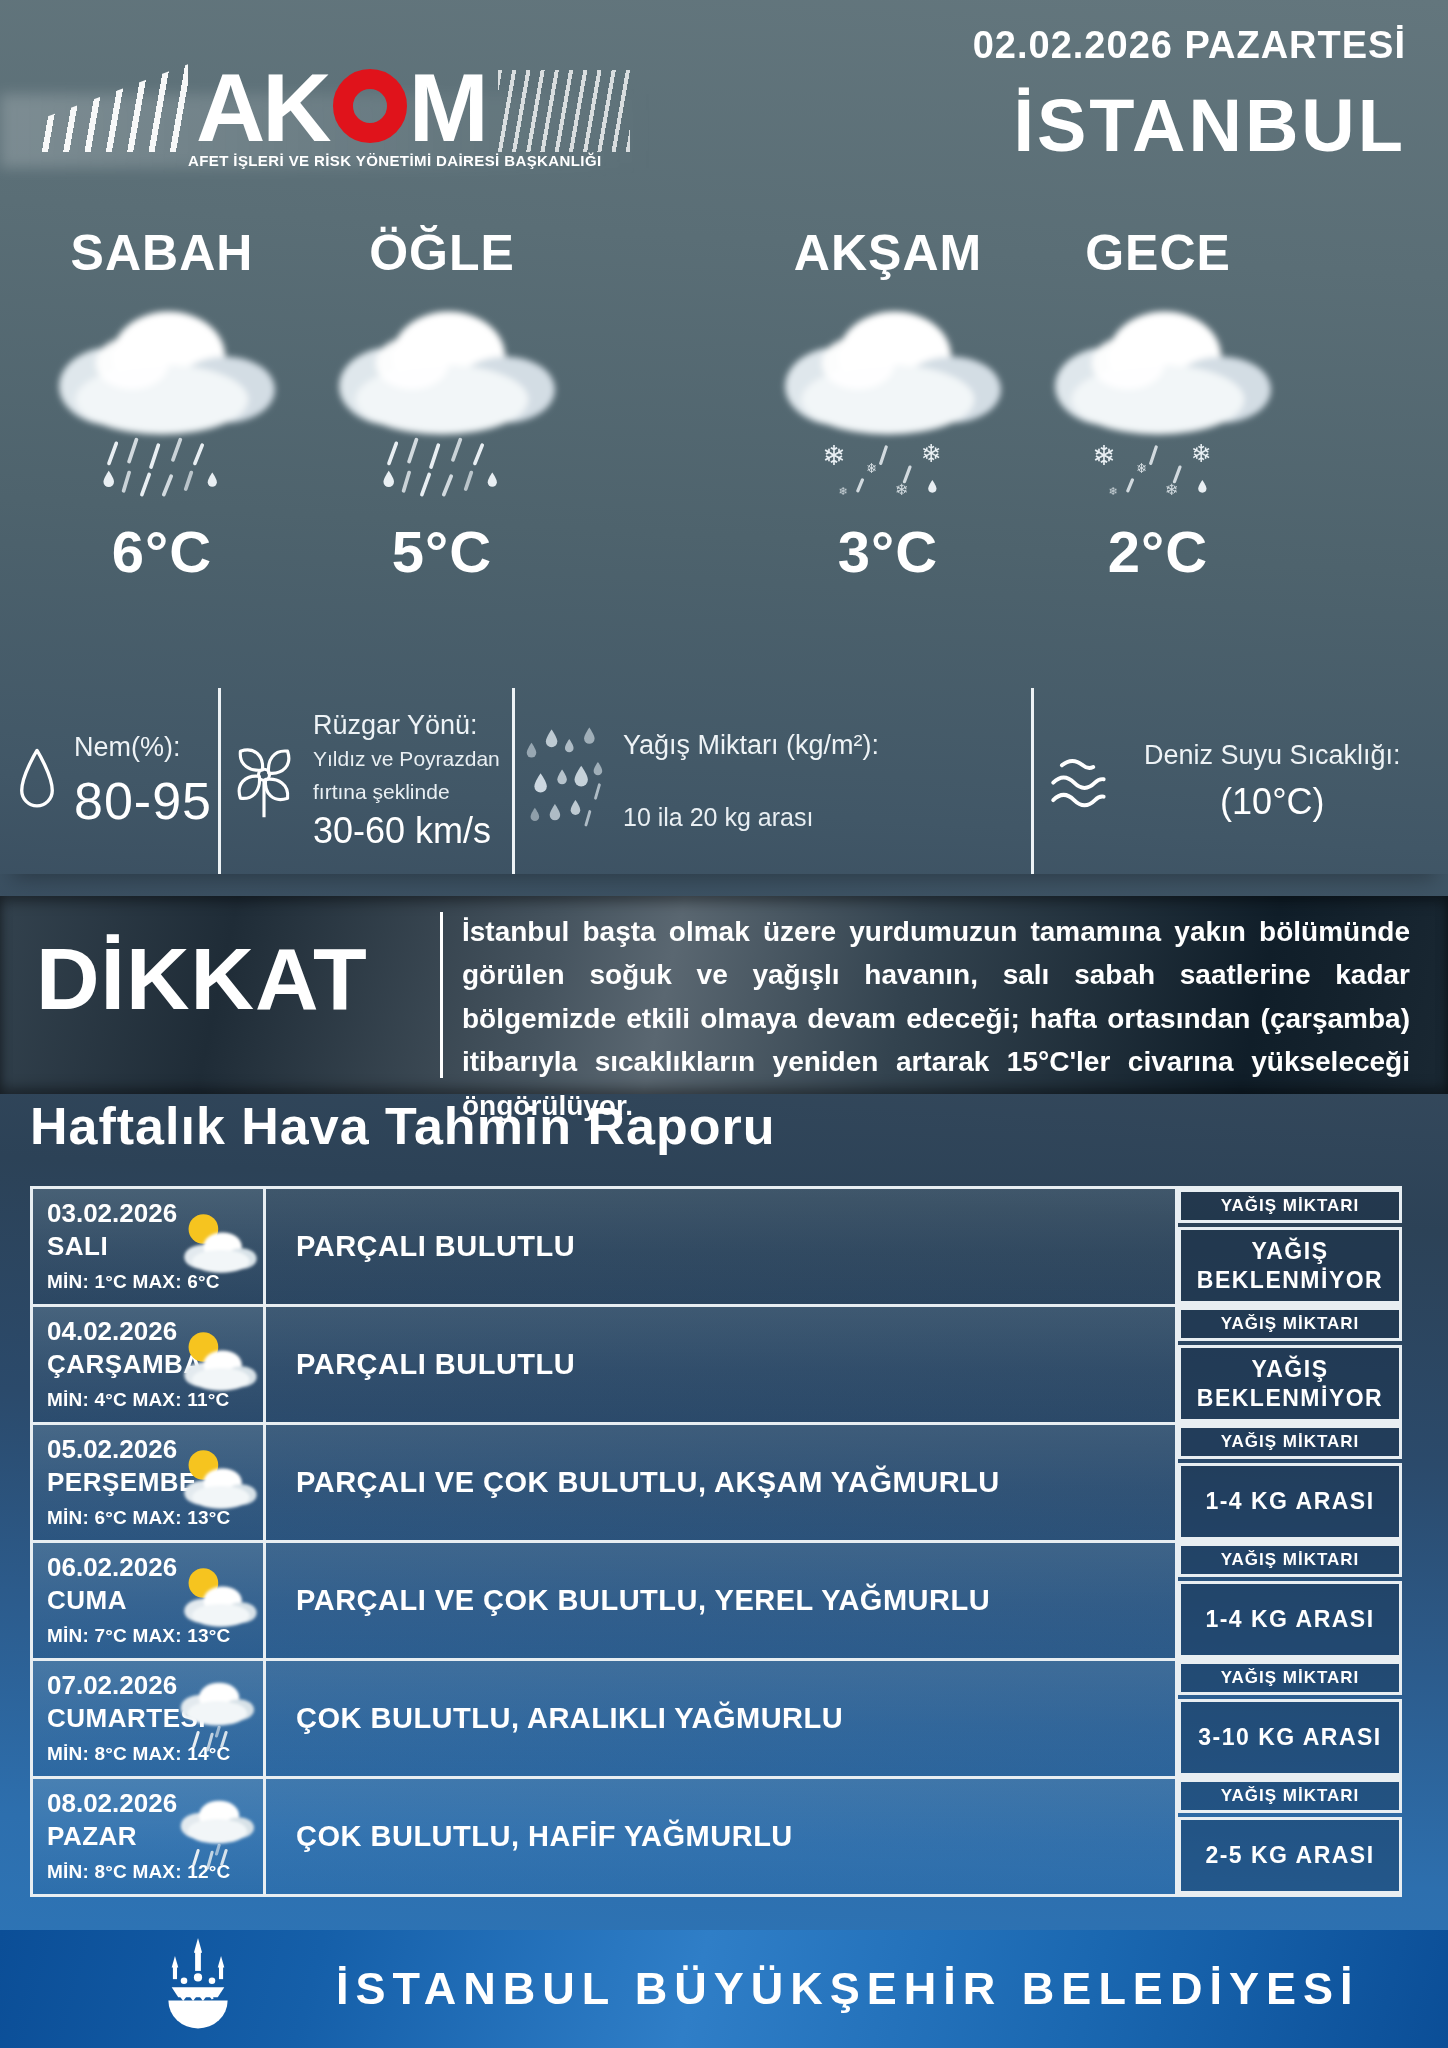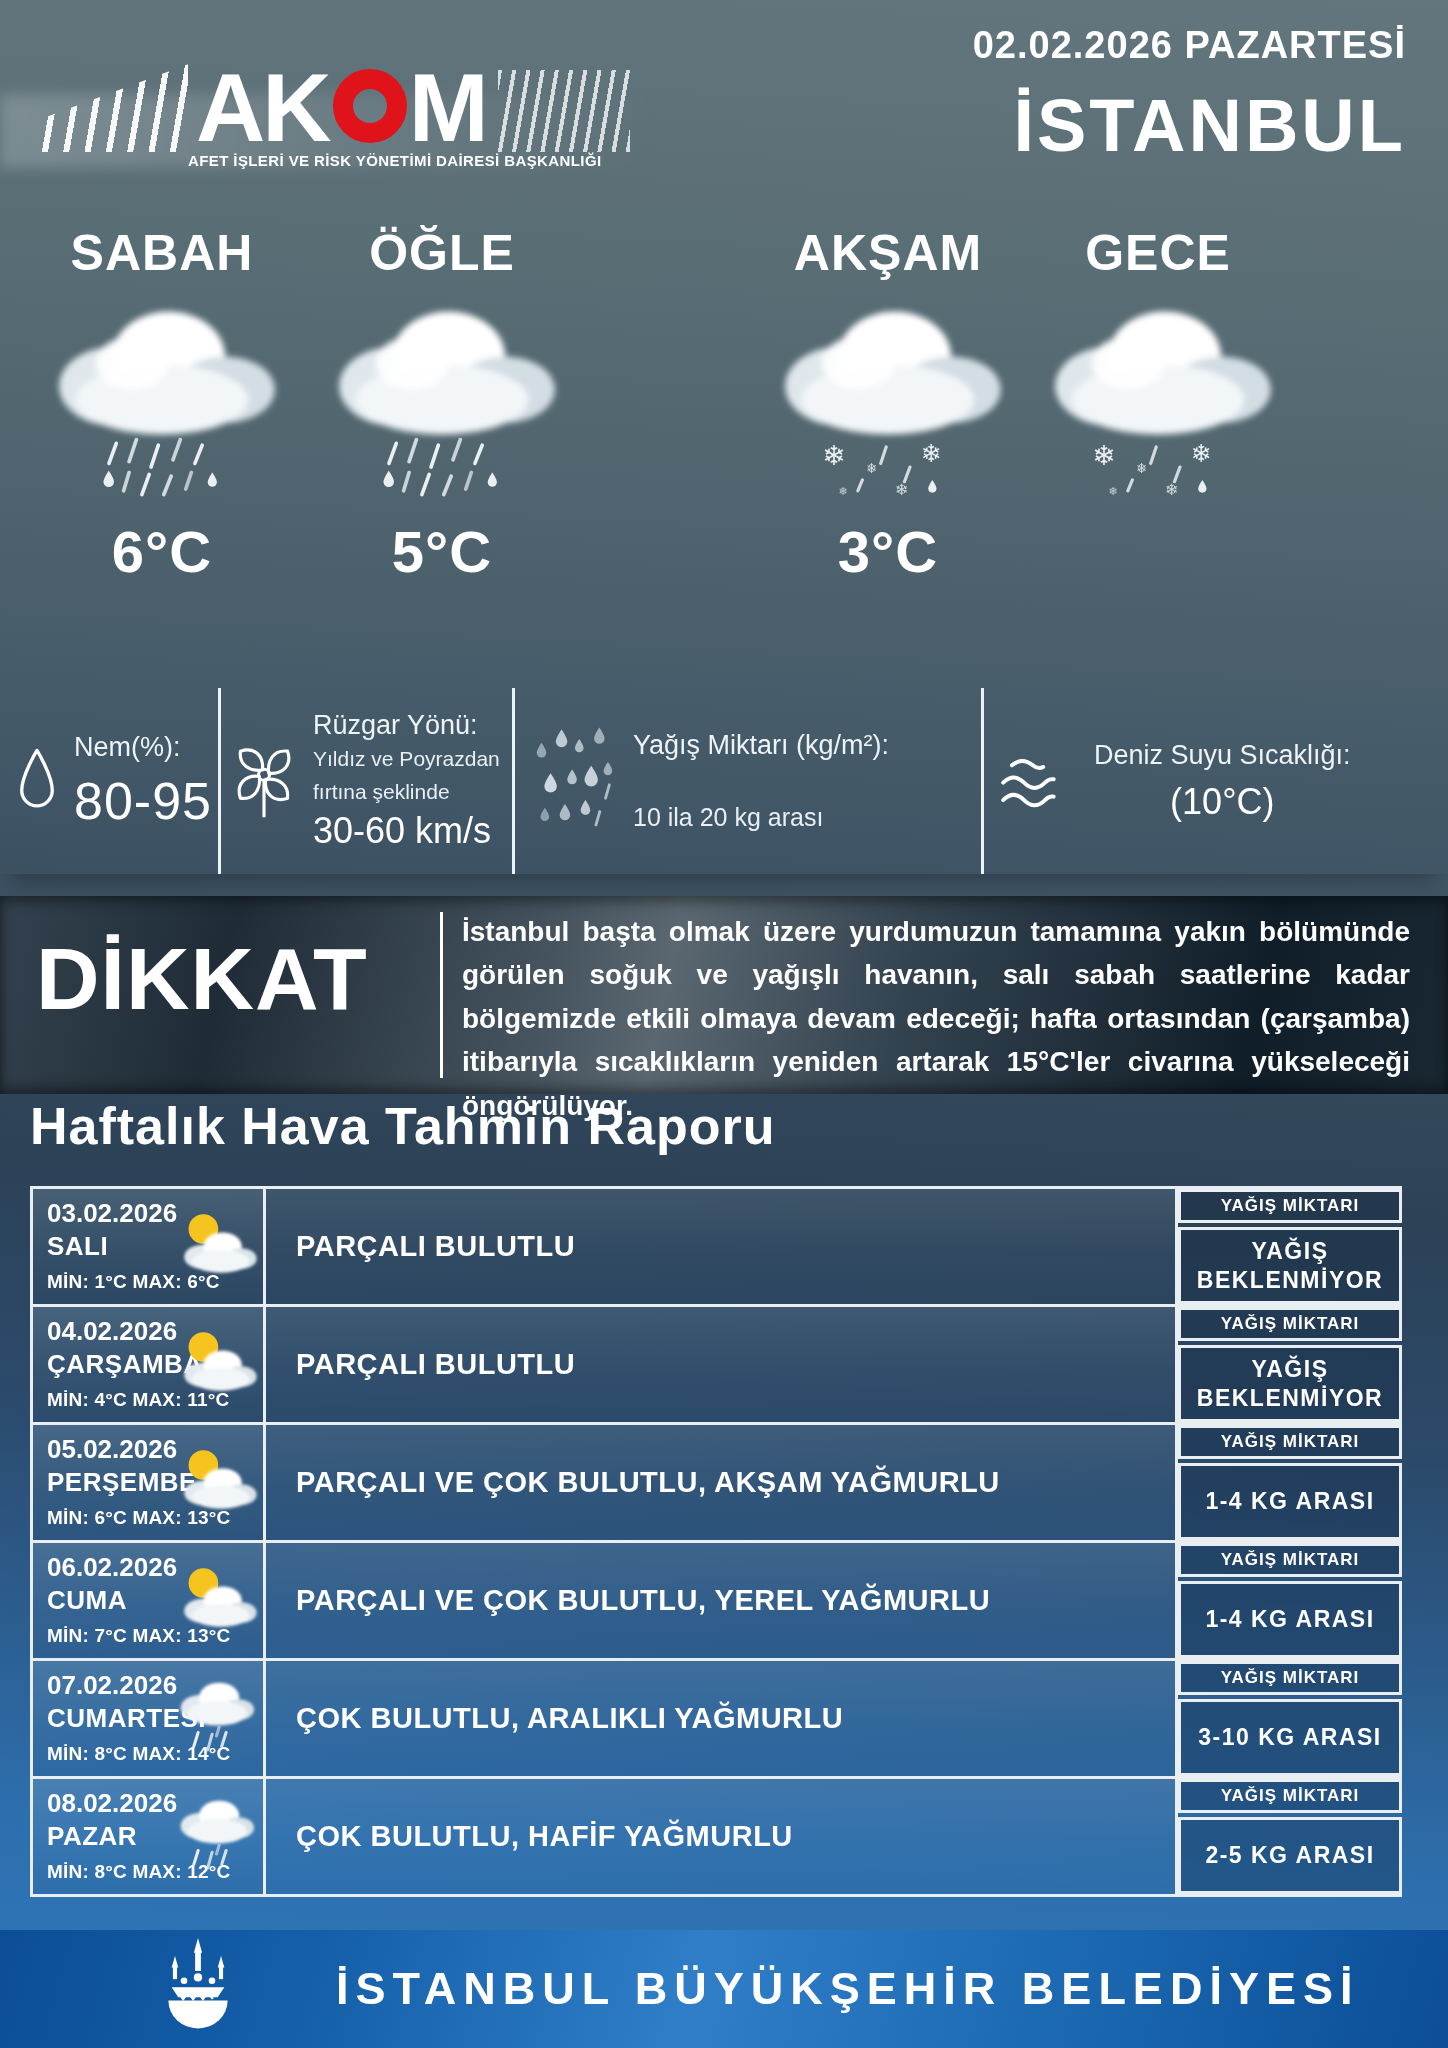--- a/index.html
+++ b/index.html
@@ -37,21 +37,21 @@
   .cloud-svg{width:268px;height:166px;display:block;margin:0 auto;}
   .precip-svg{width:176px;height:64px;display:block;margin:-20px auto 0;}
   .ptemp{font-size:58px;font-weight:800;letter-spacing:1px;}
   
   .metrics{position:absolute;top:688px;left:0;width:100%;height:186px;display:flex;
     box-shadow:0 16px 20px -12px rgba(0,0,0,.30);}
   .mcell{height:100%;display:flex;align-items:center;box-sizing:border-box;}
   .mcell + .mcell{border-left:3px solid #edf2f5;}
   .m-hum{width:218px;padding-left:16px;}
   .m-wind{width:294px;padding-left:10px;}
-  .m-rain{width:469px;padding-left:16px;}
+  .m-rain{width:519px;padding-left:6px;}
   .m-sea{flex:1;padding-left:14px;}
   .mstack{margin-left:16px;}
   .mtitle{font-size:27px;font-weight:400;color:#eef3f6;}
   .mvalue-big{font-size:52px;margin-top:8px;letter-spacing:1px;}
   .msub{font-size:21px;line-height:1.35;margin-top:4px;color:#e9eff3;}
   .mwind{font-size:36px;margin-top:4px;}
   .mrainval{font-size:25px;margin-top:42px;color:#e9eff3;}
   .mseaval{font-size:36px;margin-top:10px;text-align:center;}
   .micon{flex:0 0 auto;}
   
@@ -279,20 +279,21 @@
     <div class="pcol p3">
       <div class="plabel">GECE</div>
       <div class="picon">
         <svg class="cloud-svg" viewBox="0 0 160 100">
             <use href="#sym-cloud"></use>
           </svg>
         <svg class="precip-svg" viewBox="0 0 160 70">
             <use href="#sym-snowfall"></use>
           </svg>
       </div>
+      <div class="ptemp">2°C</div>
     </div>
   </div>
 
   <div class="metrics">
     <div class="mcell m-hum">
       <svg class="micon" width="42" height="70" viewBox="0 0 44 72">
           <use href="#sym-droplet"></use>
         </svg>
       <div class="mstack">
         <div class="mtitle">Nem(%):</div>

